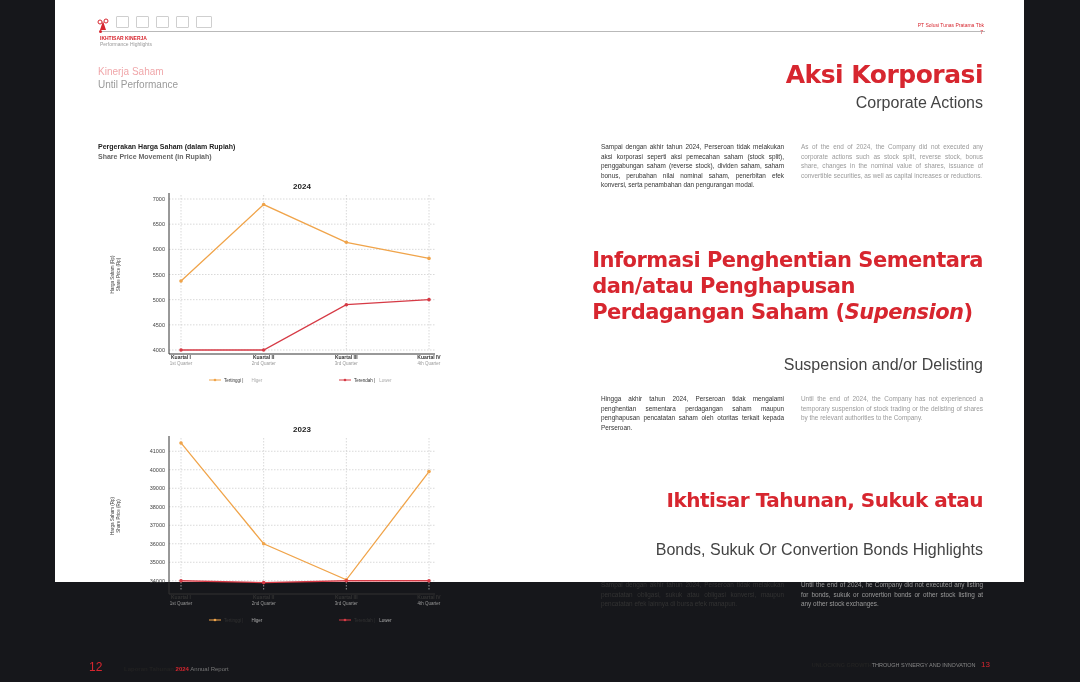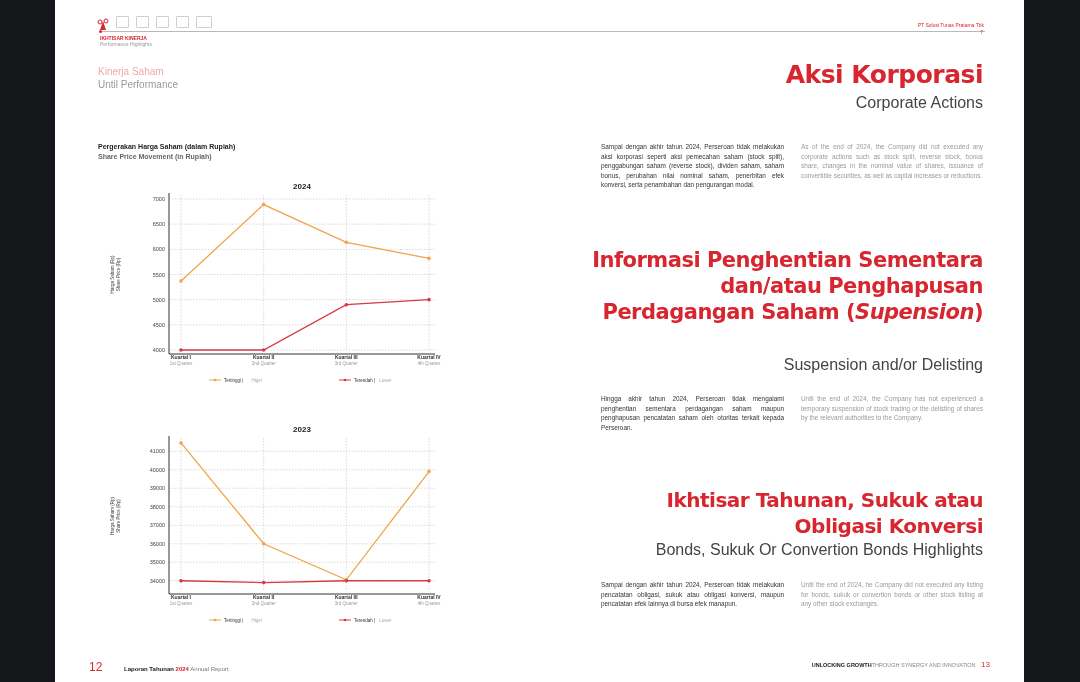--- a/index.html
+++ b/index.html
@@ -1,35 +1,35 @@
 <!DOCTYPE html>
 <html><head>
 <meta charset="utf-8">
 <style>
   html, body { margin:0; padding:0; }
   body { width:1080px; height:682px; background:#16171b; position:relative; overflow:hidden; font-family:"Liberation Sans", sans-serif; }
-  .page { position:absolute; left:55px; top:0; width:969px; height:682px; background:#ffffff; }
+  .page { position:absolute; left:55px; top:0; width:969px; height:582px; background:#ffffff; }
   .abs { position:absolute; }
   .topline { position:absolute; left:45px; top:31px; width:885px; height:1px; background:#b9b9b9; }
   .nav-icons { position:absolute; left:42px; top:16px; display:flex; gap:7px; align-items:flex-end; }
   .nav-icon { width:13px; height:12px; border:1px solid #cfcfcf; border-radius:1px; box-sizing:border-box; }
   .nav-icon.active { border:none; width:12px; }
   .nav-dot { position:absolute; left:44px; top:30px; width:3px; height:3px; background:#d7262f; border-radius:50%; }
   .sec-label { position:absolute; left:45px; top:35px; font-size:5px; line-height:6px; }
   .sec-label .red { color:#d7262f; font-weight:bold; }
   .sec-label .grey { color:#999; }
   .company { position:absolute; right:40px; top:22px; font-size:5px; color:#d7262f; }
   .company-dot { position:absolute; right:41px; top:29px; font-size:5px; color:#d7262f; }
   .kinerja { position:absolute; left:43px; top:66px; font-size:10px; color:#f0a7aa; }
   .stockperf { position:absolute; left:43px; top:79px; font-size:10px; color:#9a9a9a; }
   .chart-head { position:absolute; left:43px; top:142px; font-size:7px; line-height:10px; }
   .chart-head .b { color:#222; font-weight:bold; }
   .chart-head .s { color:#666; font-weight:bold; }
   svg text { font-family:"Liberation Sans", sans-serif; }
-  .h1 { position:absolute; right:41px; text-align:right; color:#d7262f; font-weight:bold; font-family:"DejaVu Sans", sans-serif; letter-spacing:-0.5px; }
+  .h1 { position:absolute; right:41px; text-align:left; color:#d7262f; font-weight:bold; font-family:"DejaVu Sans", sans-serif; letter-spacing:-0.5px; }
   .sub { position:absolute; right:41px; text-align:center; color:#444; font-size:16px; }
   .para { position:absolute; font-size:6.4px; line-height:9.6px; text-align:justify; }
   .para.id { color:#333; width:183px; left:546px; }
   .para.en { color:#9a9a9a; width:182px; left:746px; }
   .footer-l { position:absolute; left:34px; top:660px; font-size:6px; color:#222; }
   .footer-l .pg { color:#d7262f; font-size:12px; margin-right:20px; }
   .footer-l .b { font-weight:bold; }
   .footer-l .r { color:#d7262f; font-weight:bold; }
   .footer-l .g { color:#777; }
   .footer-r { position:absolute; right:34px; top:660px; font-size:5.5px; color:#222; }
@@ -186,21 +186,20 @@
     <div>Informasi Penghentian Sementara</div>
     <div>dan/atau Penghapusan</div>
     <div><span>Perdagangan Saham (</span><i>Supension</i><span>)</span></div>
   </div>
   <div class="sub" style="top:356px">Suspension and/or Delisting</div>
   <div class="para id" style="top:394px">Hingga akhir tahun 2024, Perseroan tidak mengalami penghentian sementara perdagangan saham maupun penghapusan pencatatan saham oleh otoritas terkait kepada Perseroan.</div>
   <div class="para en" style="top:394px">Until the end of 2024, the Company has not experienced a temporary suspension of stock trading or the delisting of shares by the relevant authorities to the Company.</div>
 
   <div class="h1" style="top:487px;font-size:20px;line-height:26px">
     <div>Ikhtisar Tahunan, Sukuk atau</div>
-    <div>Obligasi Konversi</div>
   </div>
   <div class="sub" style="top:541px">Bonds, Sukuk Or Convertion Bonds Highlights</div>
   <div class="para id" style="top:580px">Sampai dengan akhir tahun 2024, Perseroan tidak melakukan pencatatan obligasi, sukuk atau obligasi konversi, maupun pencatatan efek lainnya di bursa efek manapun.</div>
   <div class="para en" style="top:580px">Until the end of 2024, he Company did not executed any listing for bonds, sukuk or convertion bonds or other stock listing at any other stock exchanges.</div>
 
   <div class="footer-l">
     <span class="pg">12</span>
     <span class="b">Laporan Tahunan</span>
     <span class="r">2024</span>
     <span class="g">Annual Report</span>

